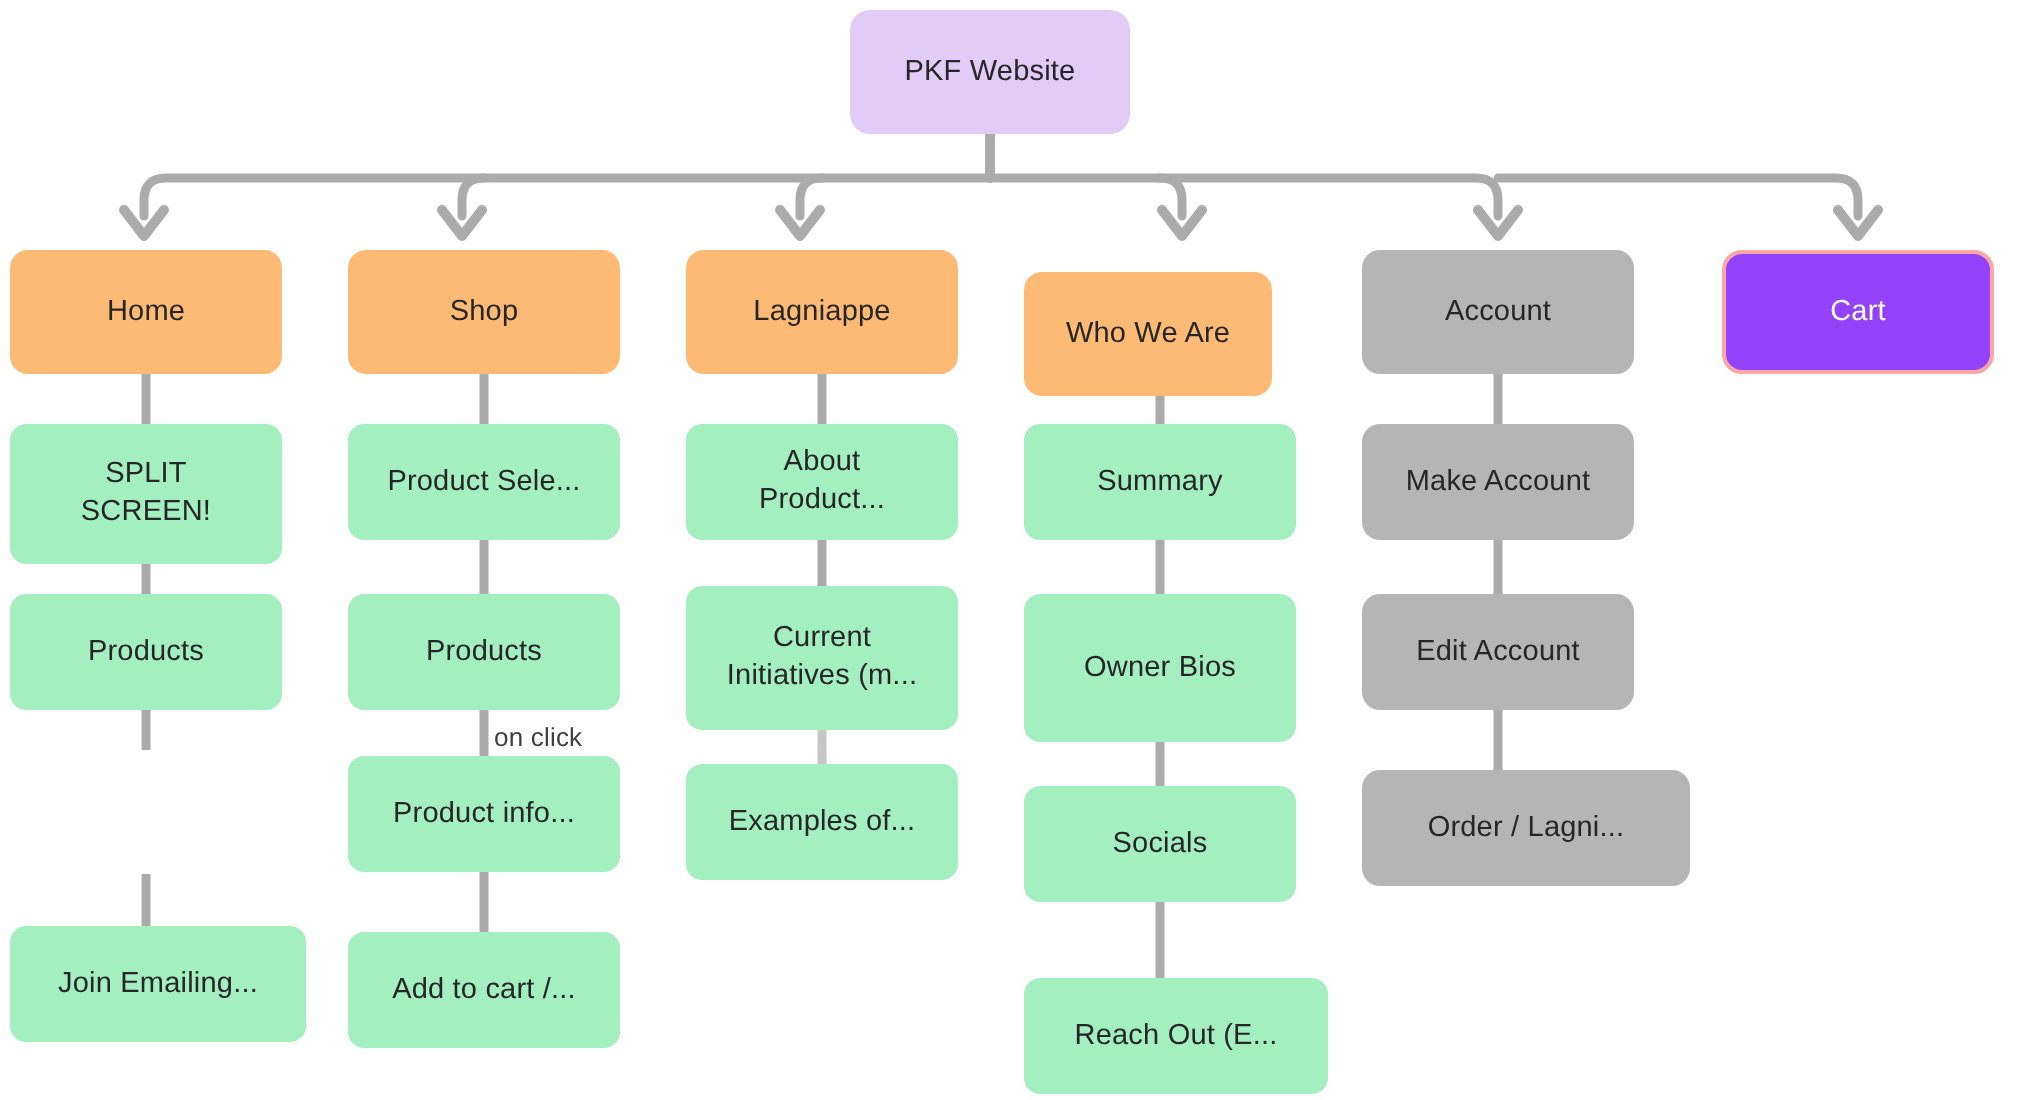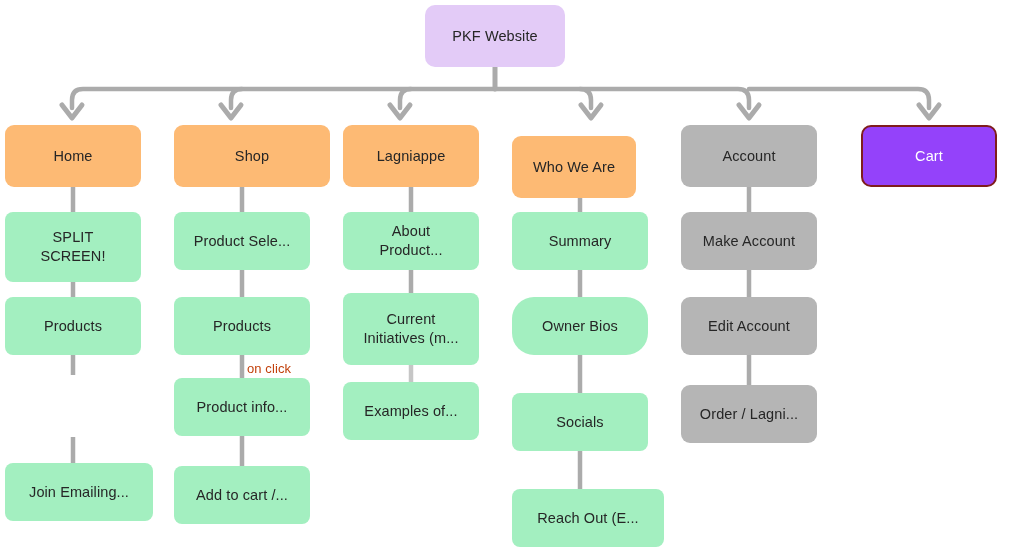--- a/index.html
+++ b/index.html
@@ -52,27 +52,27 @@
   .node.leaf {
     background: #A3EFC0;
     border-radius: 8px;
   }
   .node.muted {
     background: #B5B5B5;
   }
   .node.accent {
     background: #9442FA;
     color: #ffffff;
-    border: 2px solid #7f1d1d;
+    border: 2px solid #fca5a5;
     border-radius: 10px;
   }
   .edge-label {
     position: absolute;
     font-size: 13px;
-    color: #c2410c;
+    color: #404040;
     letter-spacing: 0.1px;
     white-space: nowrap;
   }
 </style>
 </head>
 <body>
 
 <div id="canvas">
 
   <svg id="edge-layer" viewBox="0 0 1020 550" width="1020" height="550" aria-hidden="true">
@@ -127,40 +127,40 @@
     </g>
   </svg>
 
   <div class="node root" style="left:425px; top:5px; width:140px; height:62px;">PKF Website</div>
 
   <div class="node section" style="left:5px; top:125px; width:136px; height:62px;">Home</div>
   <div class="node leaf" style="left:5px; top:212px; width:136px; height:70px;">SPLIT SCREEN!</div>
   <div class="node leaf" style="left:5px; top:297px; width:136px; height:58px;">Products</div>
   <div class="node leaf" style="left:5px; top:463px; width:148px; height:58px;">Join Emailing...</div>
 
-  <div class="node section" style="left:174px; top:125px; width:156px; height:62px;">Shop</div>
+  <div class="node section" style="left:174px; top:125px; width:136px; height:62px;">Shop</div>
   <div class="node leaf" style="left:174px; top:212px; width:136px; height:58px;">Product Sele...</div>
   <div class="node leaf" style="left:174px; top:297px; width:136px; height:58px;">Products</div>
   <div class="node leaf" style="left:174px; top:378px; width:136px; height:58px;">Product info...</div>
   <div class="node leaf" style="left:174px; top:466px; width:136px; height:58px;">Add to cart /...</div>
 
   <div class="node section" style="left:343px; top:125px; width:136px; height:62px;">Lagniappe</div>
   <div class="node leaf" style="left:343px; top:212px; width:136px; height:58px;">About Product...</div>
   <div class="node leaf" style="left:343px; top:293px; width:136px; height:72px;">Current
 Initiatives (m...</div>
   <div class="node leaf" style="left:343px; top:382px; width:136px; height:58px;">Examples of...</div>
 
   <div class="node section" style="left:512px; top:136px; width:124px; height:62px;">Who We Are</div>
   <div class="node leaf" style="left:512px; top:212px; width:136px; height:58px;">Summary</div>
-  <div class="node leaf" style="left:512px; top:297px; width:136px; height:58px;border-radius:22px;">Owner Bios</div>
+  <div class="node leaf" style="left:512px; top:297px; width:136px; height:74px;">Owner Bios</div>
   <div class="node leaf" style="left:512px; top:393px; width:136px; height:58px;">Socials</div>
   <div class="node leaf" style="left:512px; top:489px; width:152px; height:58px;">Reach Out (E...</div>
 
   <div class="node muted" style="left:681px; top:125px; width:136px; height:62px;">Account</div>
   <div class="node muted" style="left:681px; top:212px; width:136px; height:58px;">Make Account</div>
   <div class="node muted" style="left:681px; top:297px; width:136px; height:58px;">Edit Account</div>
-  <div class="node muted" style="left:681px; top:385px; width:136px; height:58px;">Order / Lagni...</div>
+  <div class="node muted" style="left:681px; top:385px; width:164px; height:58px;">Order / Lagni...</div>
 
   <div class="node accent" style="left:861px; top:125px; width:136px; height:62px;">Cart</div>
 
   <div class="edge-label" style="left:247px; top:361px;">on click</div>
 
 </div>
 
 </body></html>

